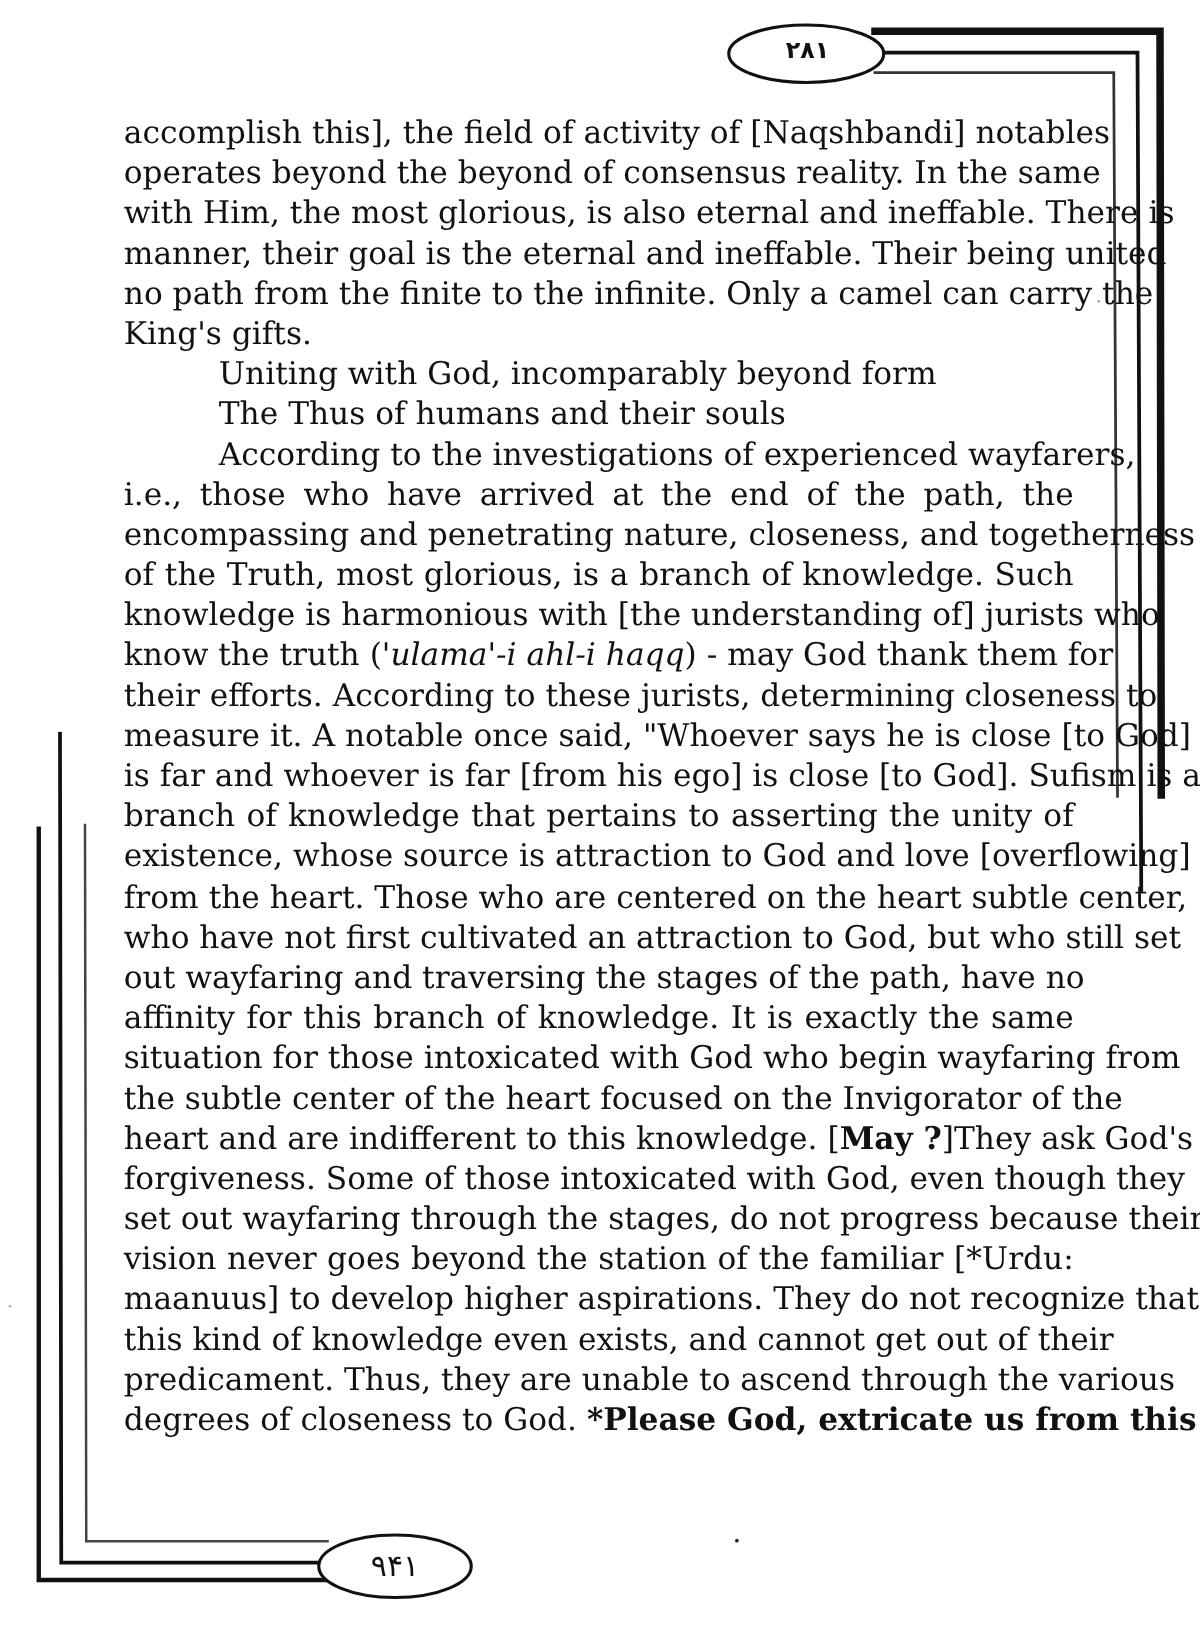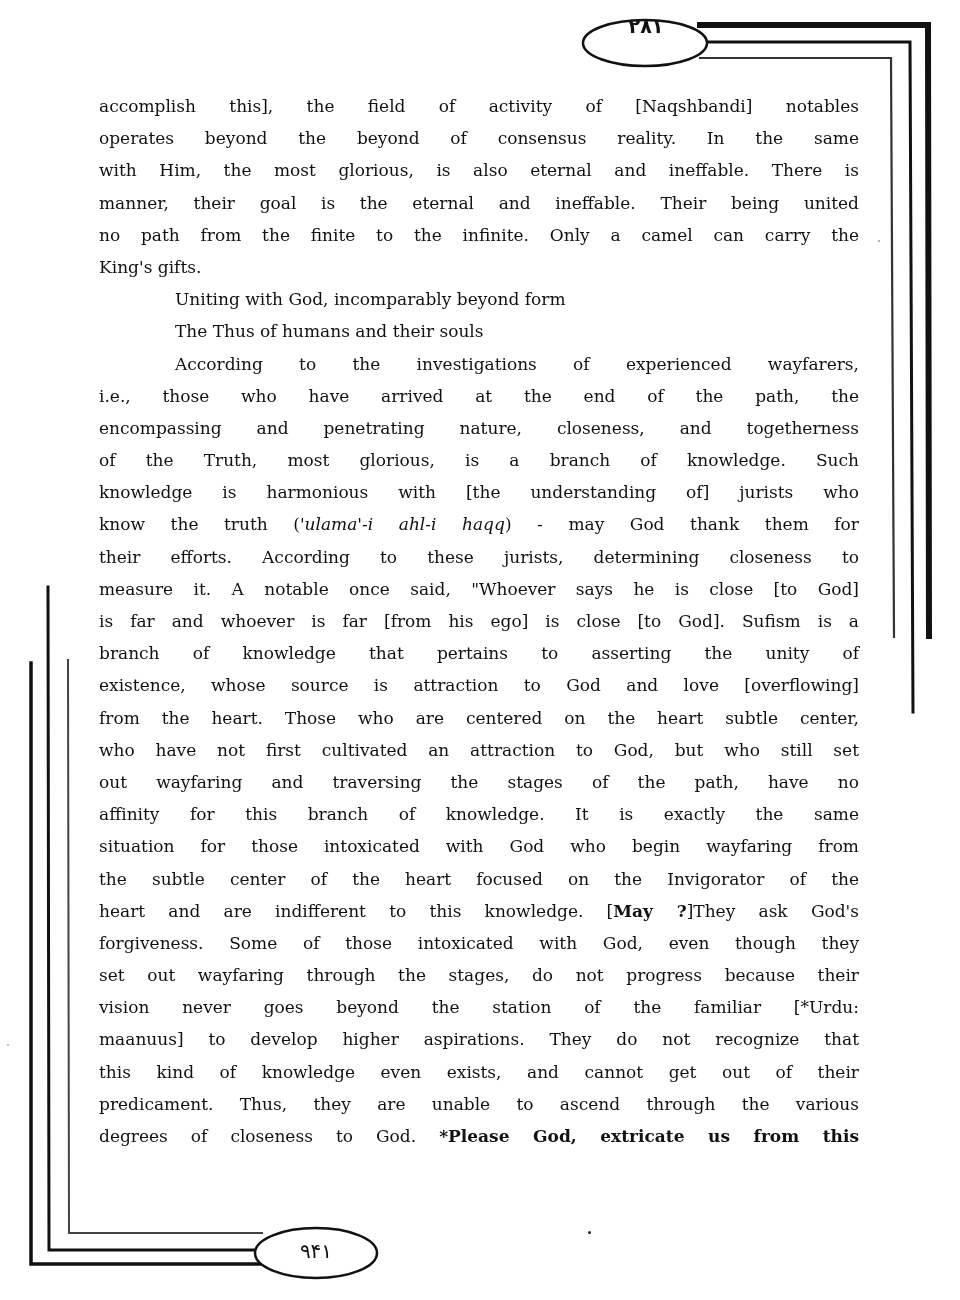--- a/index.html
+++ b/index.html
@@ -2,24 +2,24 @@
 <html><head>
 <meta charset="utf-8">
 <style>
   html, body { margin: 0; padding: 0; background: #ffffff; }
   body { width: 960px; height: 1300px; position: relative; overflow: hidden;
          font-family: "DejaVu Serif", "Liberation Serif", serif; color: #111; }
   .page { position: absolute; left: 0; top: 0; width: 960px; height: 1300px; background: #fff; }
   .frame-svg { position: absolute; left: 0; top: 0; width: 960px; height: 1300px; }
   .folio { position: absolute; font-family: "DejaVu Sans", sans-serif; font-weight: bold;
            font-size: 19px; color: #111; text-align: center; letter-spacing: 2px; }
-  .folio-top { left: 590px; top: 15px; width: 112px; }
-  .folio-bottom { left: 260px; top: 1239px; width: 112px; font-weight: normal; font-size: 20px; }
+  .folio-top { left: 590px; top: 29px; width: 112px; }
+  .folio-bottom { left: 260px; top: 1239px; width: 112px; font-weight: normal; font-size: 24px; }
   .text-block { position: absolute; left: 99px; top: 90px; width: 760px; }
-  .line { height: 32.2px; line-height: 32.2px; font-size: 17px; white-space: nowrap;
+  .line { height: 32.2px; line-height: 32.2px; font-size: 25px; white-space: nowrap;
           text-align: justify; text-align-last: justify; overflow: visible; }
   .line.last { text-align-last: left; }
   .line.indent { padding-left: 76px; }
   .line.verse { text-align-last: left; }
   .it { font-style: italic; }
   .bd { font-weight: bold; }
   .speck { position: absolute; width: 3px; height: 3px; border-radius: 50%; background: #222; }
 </style>
 </head>
 <body>

